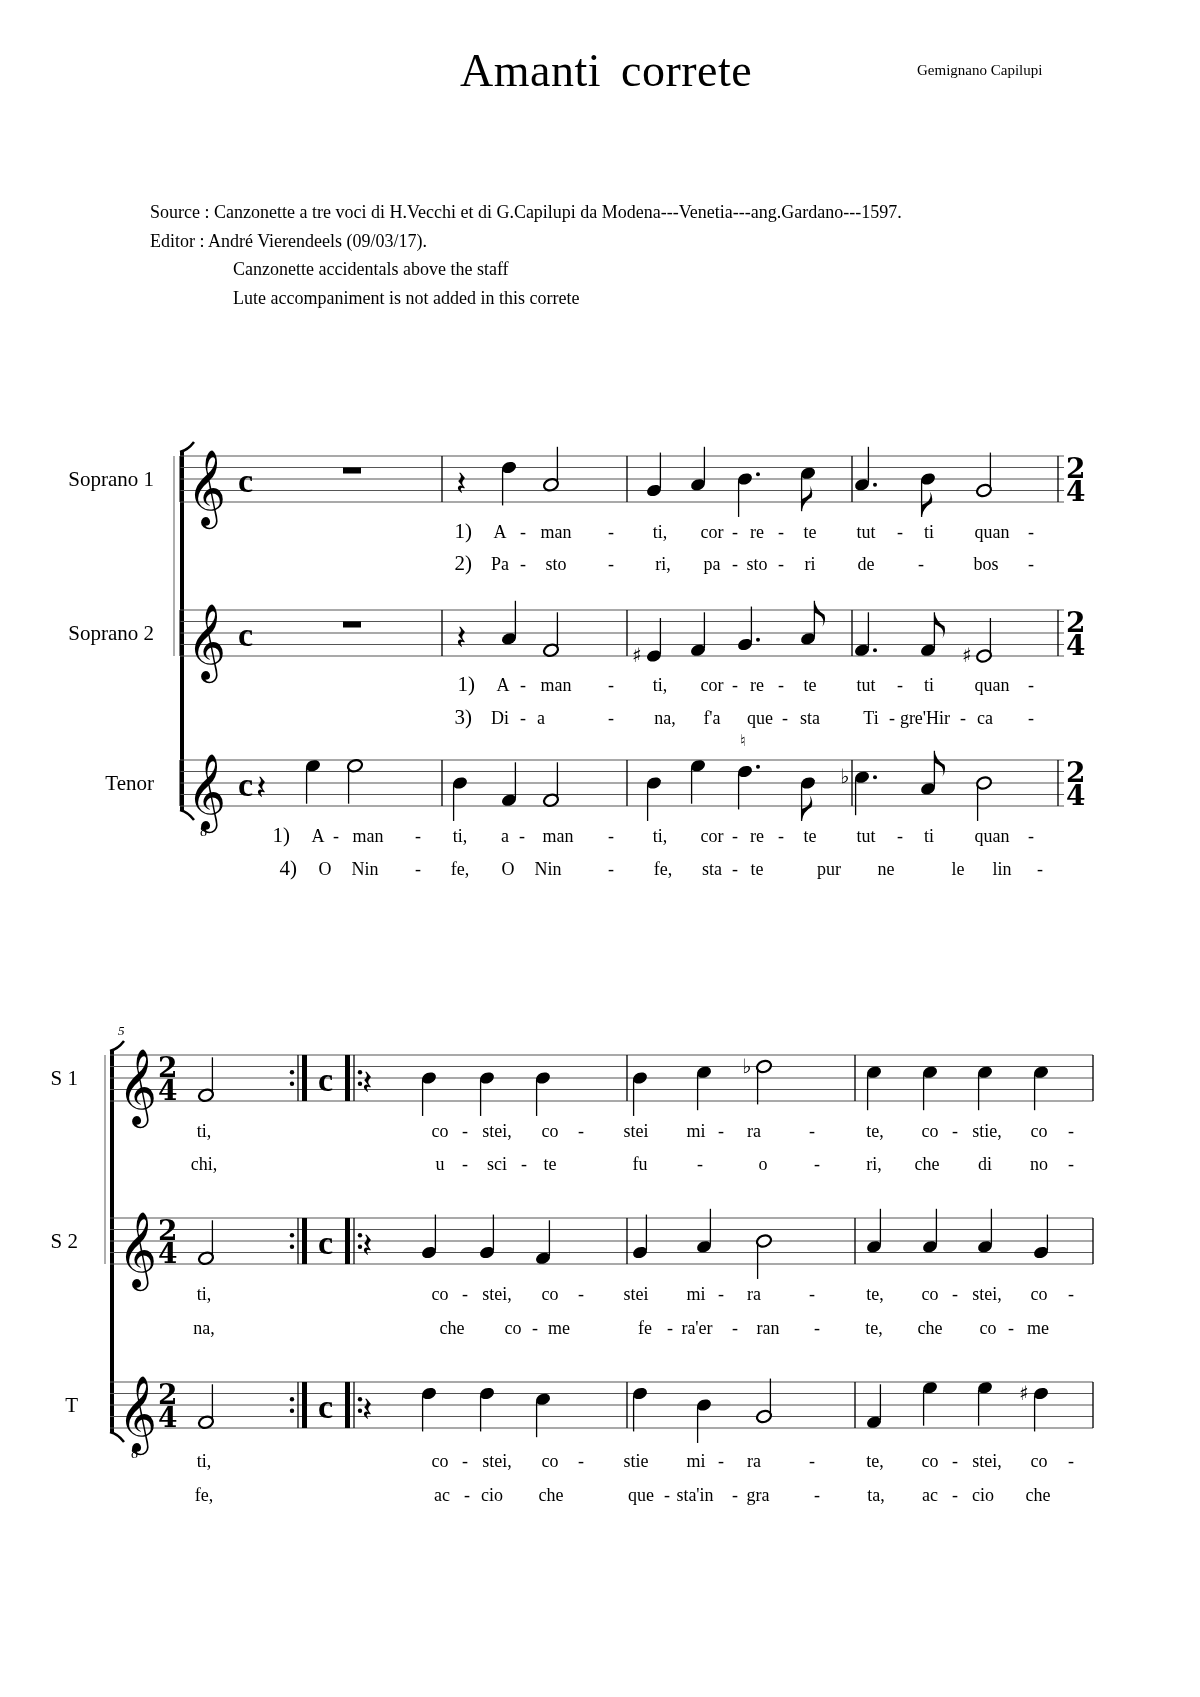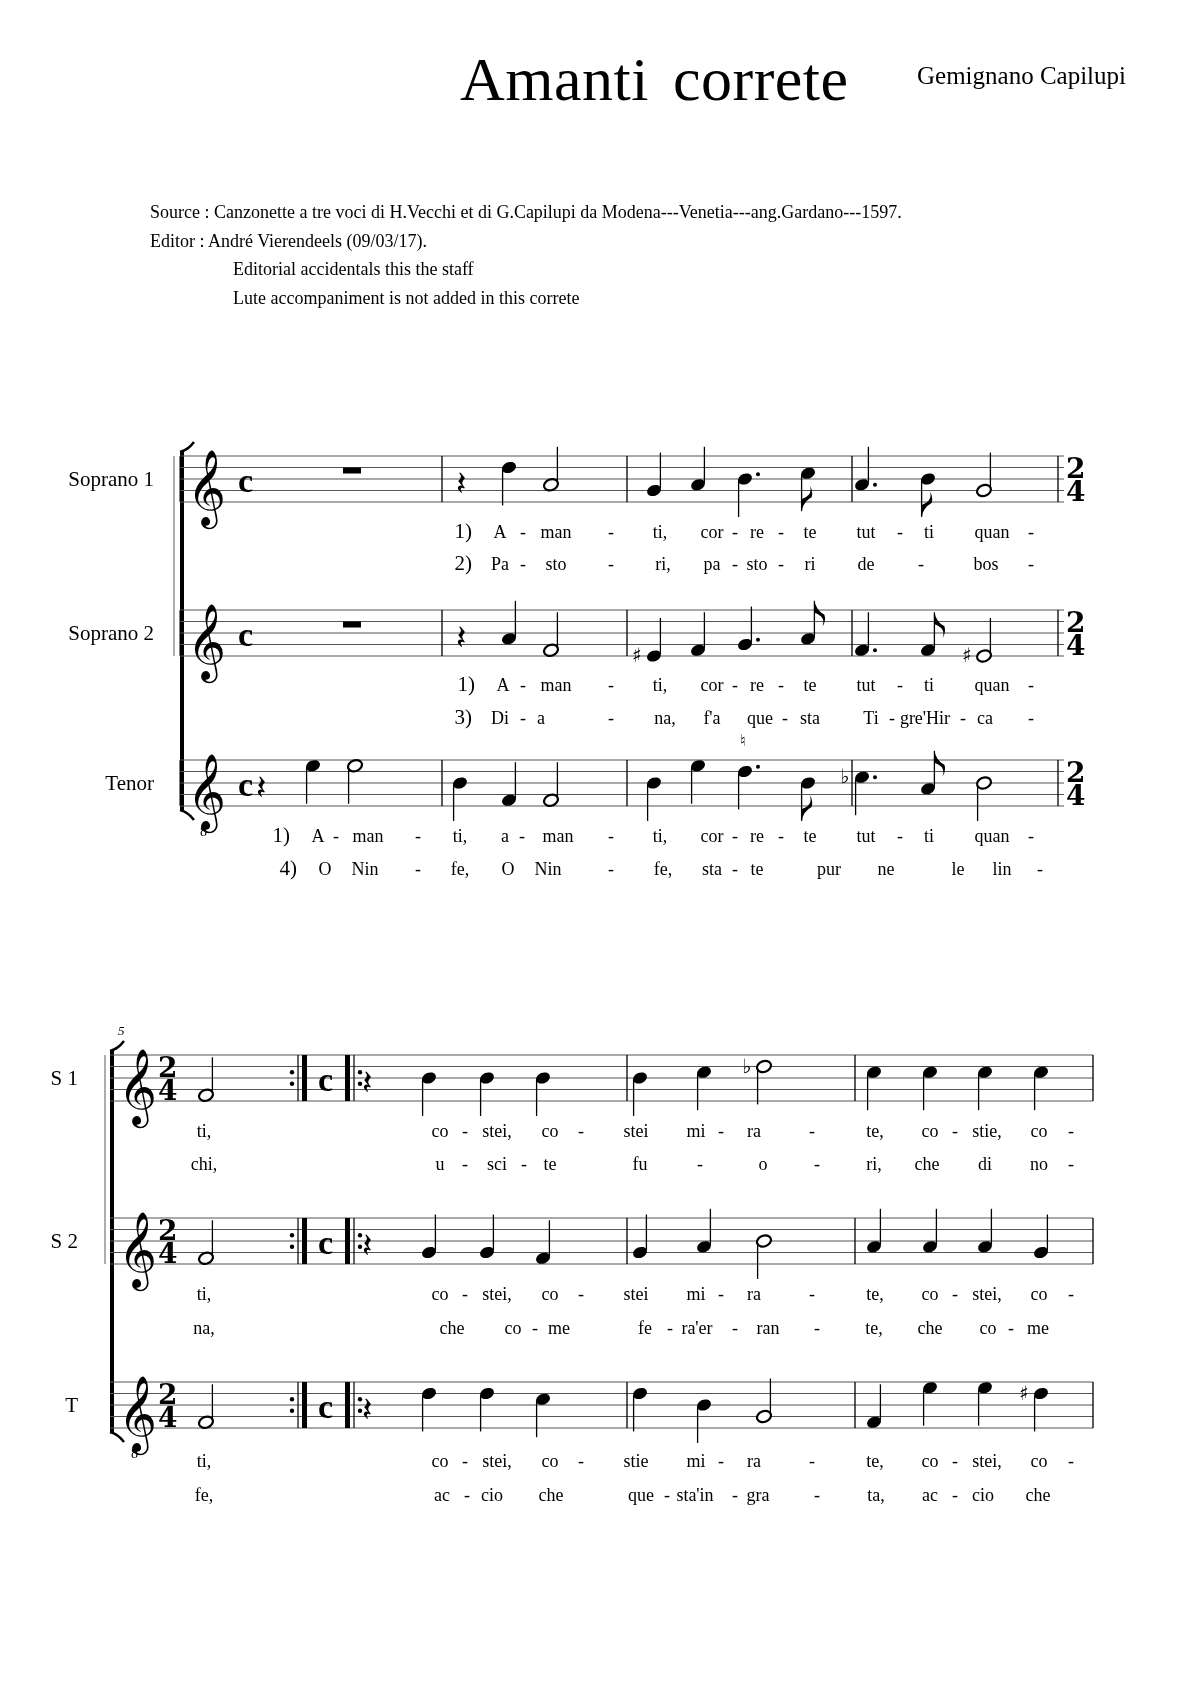--- a/index.html
+++ b/index.html
@@ -1,38 +1,38 @@
 <!DOCTYPE html>
 <html><head>
 <meta charset="utf-8">
 <style>
   html,body{margin:0;padding:0;background:#ffffff;}
   body{width:1200px;height:1697px;position:relative;overflow:hidden;font-family:"Liberation Serif","DejaVu Serif",serif;color:#000;}
-  .title{position:absolute;left:460px;top:44px;font-size:62px;letter-spacing:0.5px;word-spacing:8px;}
-  .composer{position:absolute;left:917px;top:62px;font-size:25px;}
+  .title{position:absolute;left:460px;top:44px;font-size:46px;letter-spacing:0.5px;word-spacing:8px;}
+  .composer{position:absolute;left:917px;top:62px;font-size:15px;}
   .meta{position:absolute;left:150px;top:198px;font-size:18px;line-height:28.5px;}
   .meta div{white-space:nowrap;}
   .meta .indent{padding-left:83px;}
   .meta .notes{padding-left:3px;}
   svg#score{position:absolute;left:0;top:0;}
   .staffname{font-family:"Liberation Serif",serif;font-size:21px;}
   .lyr{font-family:"Liberation Serif",serif;font-size:18px;}
   .vnum{font-family:"Liberation Serif",serif;font-size:21px;}
   .mnum{font-family:"Liberation Serif",serif;font-size:13px;font-style:italic;}
 </style>
 </head>
 <body>
 
 <div class="title">Amanti  correte</div>
 <div class="composer">Gemignano Capilupi</div>
 
 <div class="meta">
   <div>Source : Canzonette a tre voci di H.Vecchi et di G.Capilupi da Modena---Venetia---ang.Gardano---1597.</div>
   <div>Editor : André Vierendeels (09/03/17).</div>
-  <div class="indent">Editorial accidentals this the staff</div>
+  <div class="indent">Canzonette accidentals above the staff</div>
   <div class="indent">Lute accompaniment is not added in this correte</div>
 </div>
 
 <svg id="score" width="1200" height="1697" xmlns="http://www.w3.org/2000/svg">
   <g id="sys1">
       <line x1="174" x2="174" y1="456" y2="656" stroke="#777" stroke-width="1.2"></line>
       <line x1="182" x2="182" y1="452" y2="810" stroke="#000000" stroke-width="4"></line>
       <path d="M180 452 q 8 -2 14 -10" stroke="#000000" stroke-width="2.5" fill="none"></path>
       <path d="M180 810 q 8 2 14 10" stroke="#000000" stroke-width="2.5" fill="none"></path>
       <g>

